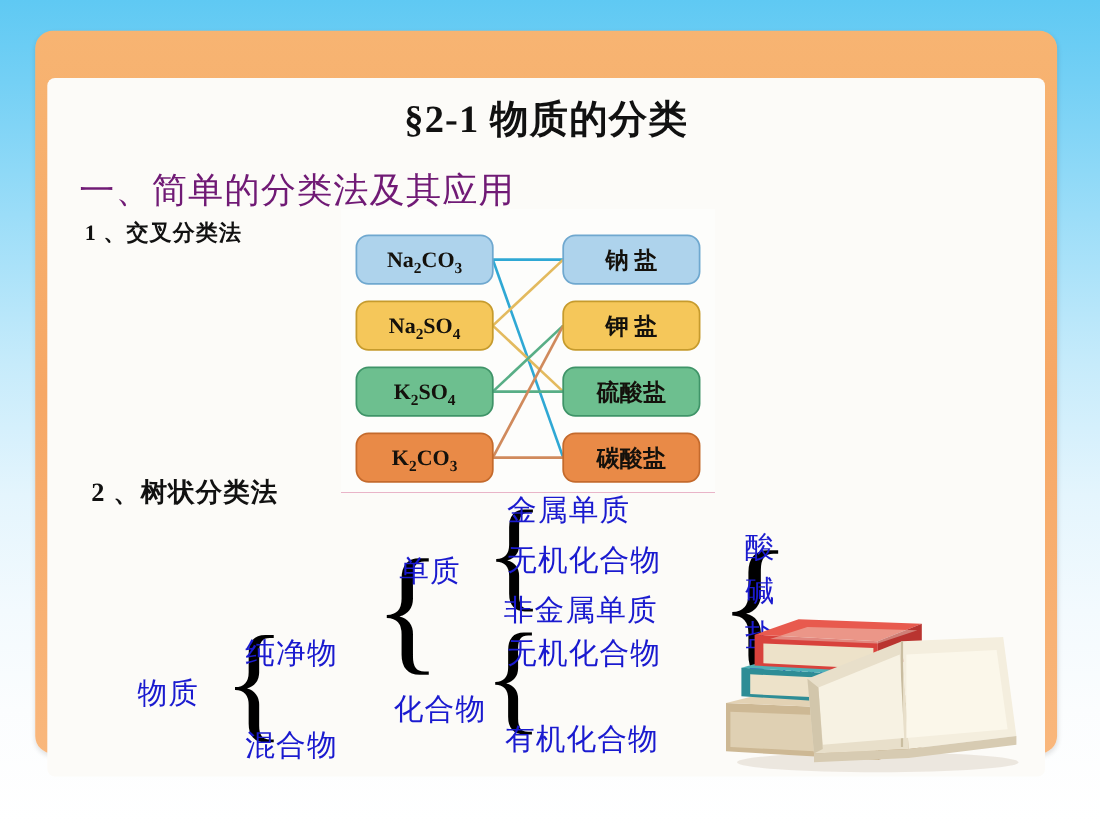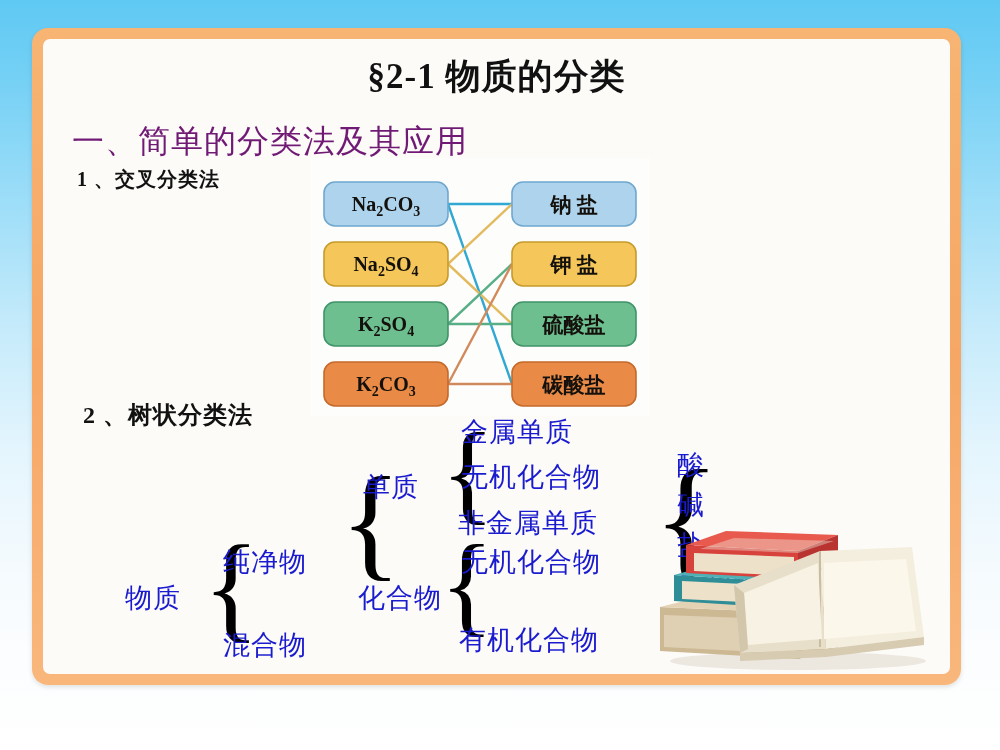--- a/index.html
+++ b/index.html
@@ -43,20 +43,21 @@
     box-sizing: border-box;
     padding: 11px;
   }
   #panel-inner {
     width: 100%;
     height: 100%;
     background: #FCFBF8;
     border-radius: 7px;
     position: relative;
     overflow: hidden;
+    margin-top: 32px;
   }
 
   
   #title {
     position: absolute;
     left: 0;
     top: 14px;
     width: 100%;
     text-align: center;
     font-family: "Liberation Serif", "DejaVu Serif", serif;
@@ -223,21 +224,21 @@
         <div class="tree-label" style="left:82px; top:541px;">物质</div>
 
         <div class="brace" style="left:160px; top:490px; font-size:118px;">{</div>
 
         <div class="tree-label" style="left:180px; top:505px;">纯净物</div>
         <div class="tree-label" style="left:180px; top:588px;">混合物</div>
 
         <div class="brace" style="left:297px; top:418px; font-size:128px;">{</div>
 
         <div class="tree-label" style="left:320px; top:430px;">单质</div>
-        <div class="tree-label" style="left:315px; top:541px;">化合物</div>
+        <div class="tree-label" style="left:315px; top:556px;">化合物</div>
 
         <div class="brace" style="left:398px; top:377px; font-size:112px;">{</div>
 
         <div class="tree-label" style="left:418px; top:375px;">金属单质</div>
         <div class="tree-label" style="left:418px; top:420px;">无机化合物</div>
         <div class="tree-label" style="left:415px; top:466px;">非金属单质</div>
 
         <div class="brace" style="left:397px; top:489px; font-size:112px;">{</div>
 
         <div class="tree-label" style="left:418px; top:505px;text-align:center;">无机化合物</div>

